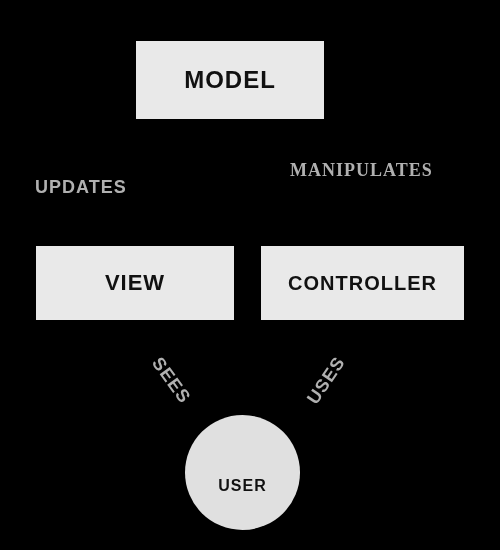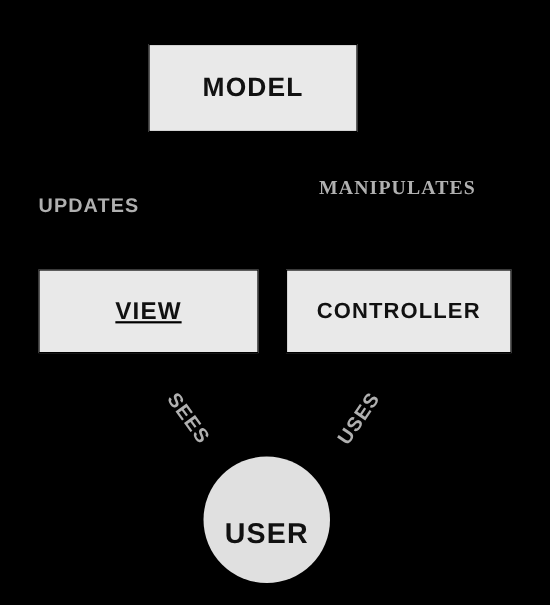--- a/index.html
+++ b/index.html
@@ -25,37 +25,37 @@
     align-items: center;
     justify-content: center;
   }
   .node-label {
     font-weight: 900;
     letter-spacing: 1px;
     color: #111111;
   }
   .model  { left: 135px; top: 40px;  width: 190px; height: 80px; }
   .model .node-label { font-size: 24px; }
-  .view   { left: 35px;  top: 245px; width: 200px; height: 76px; text-decoration: underline; }
+  .view   { left: 35px;  top: 245px; width: 200px; height: 76px; }
   .view .node-label { font-size: 22px; }
   .ctrl   { left: 260px; top: 245px; width: 205px; height: 76px; }
   .ctrl .node-label { font-size: 20px; }
   .user-circle {
     position: absolute;
     left: 185px;
     top: 415px;
     width: 115px;
     height: 115px;
     border-radius: 50%;
     background: #e0e0e0;
     display: flex;
     align-items: center;
     justify-content: center;
   }
-  .user-circle .node-label { font-size: 26px; margin-top: 26px; }
+  .user-circle .node-label { font-size: 16px; margin-top: 26px; }
   .edge-label {
     position: absolute;
     color: #b0b0b0;
     font-weight: 900;
     font-size: 18px;
     letter-spacing: 1px;
     white-space: nowrap;
   }
   .lbl-updates { left: 35px;  top: 160px; margin-top: 17px; }
   .lbl-manip   { left: 290px; top: 160px; font-family: Liberation Serif, serif; }

